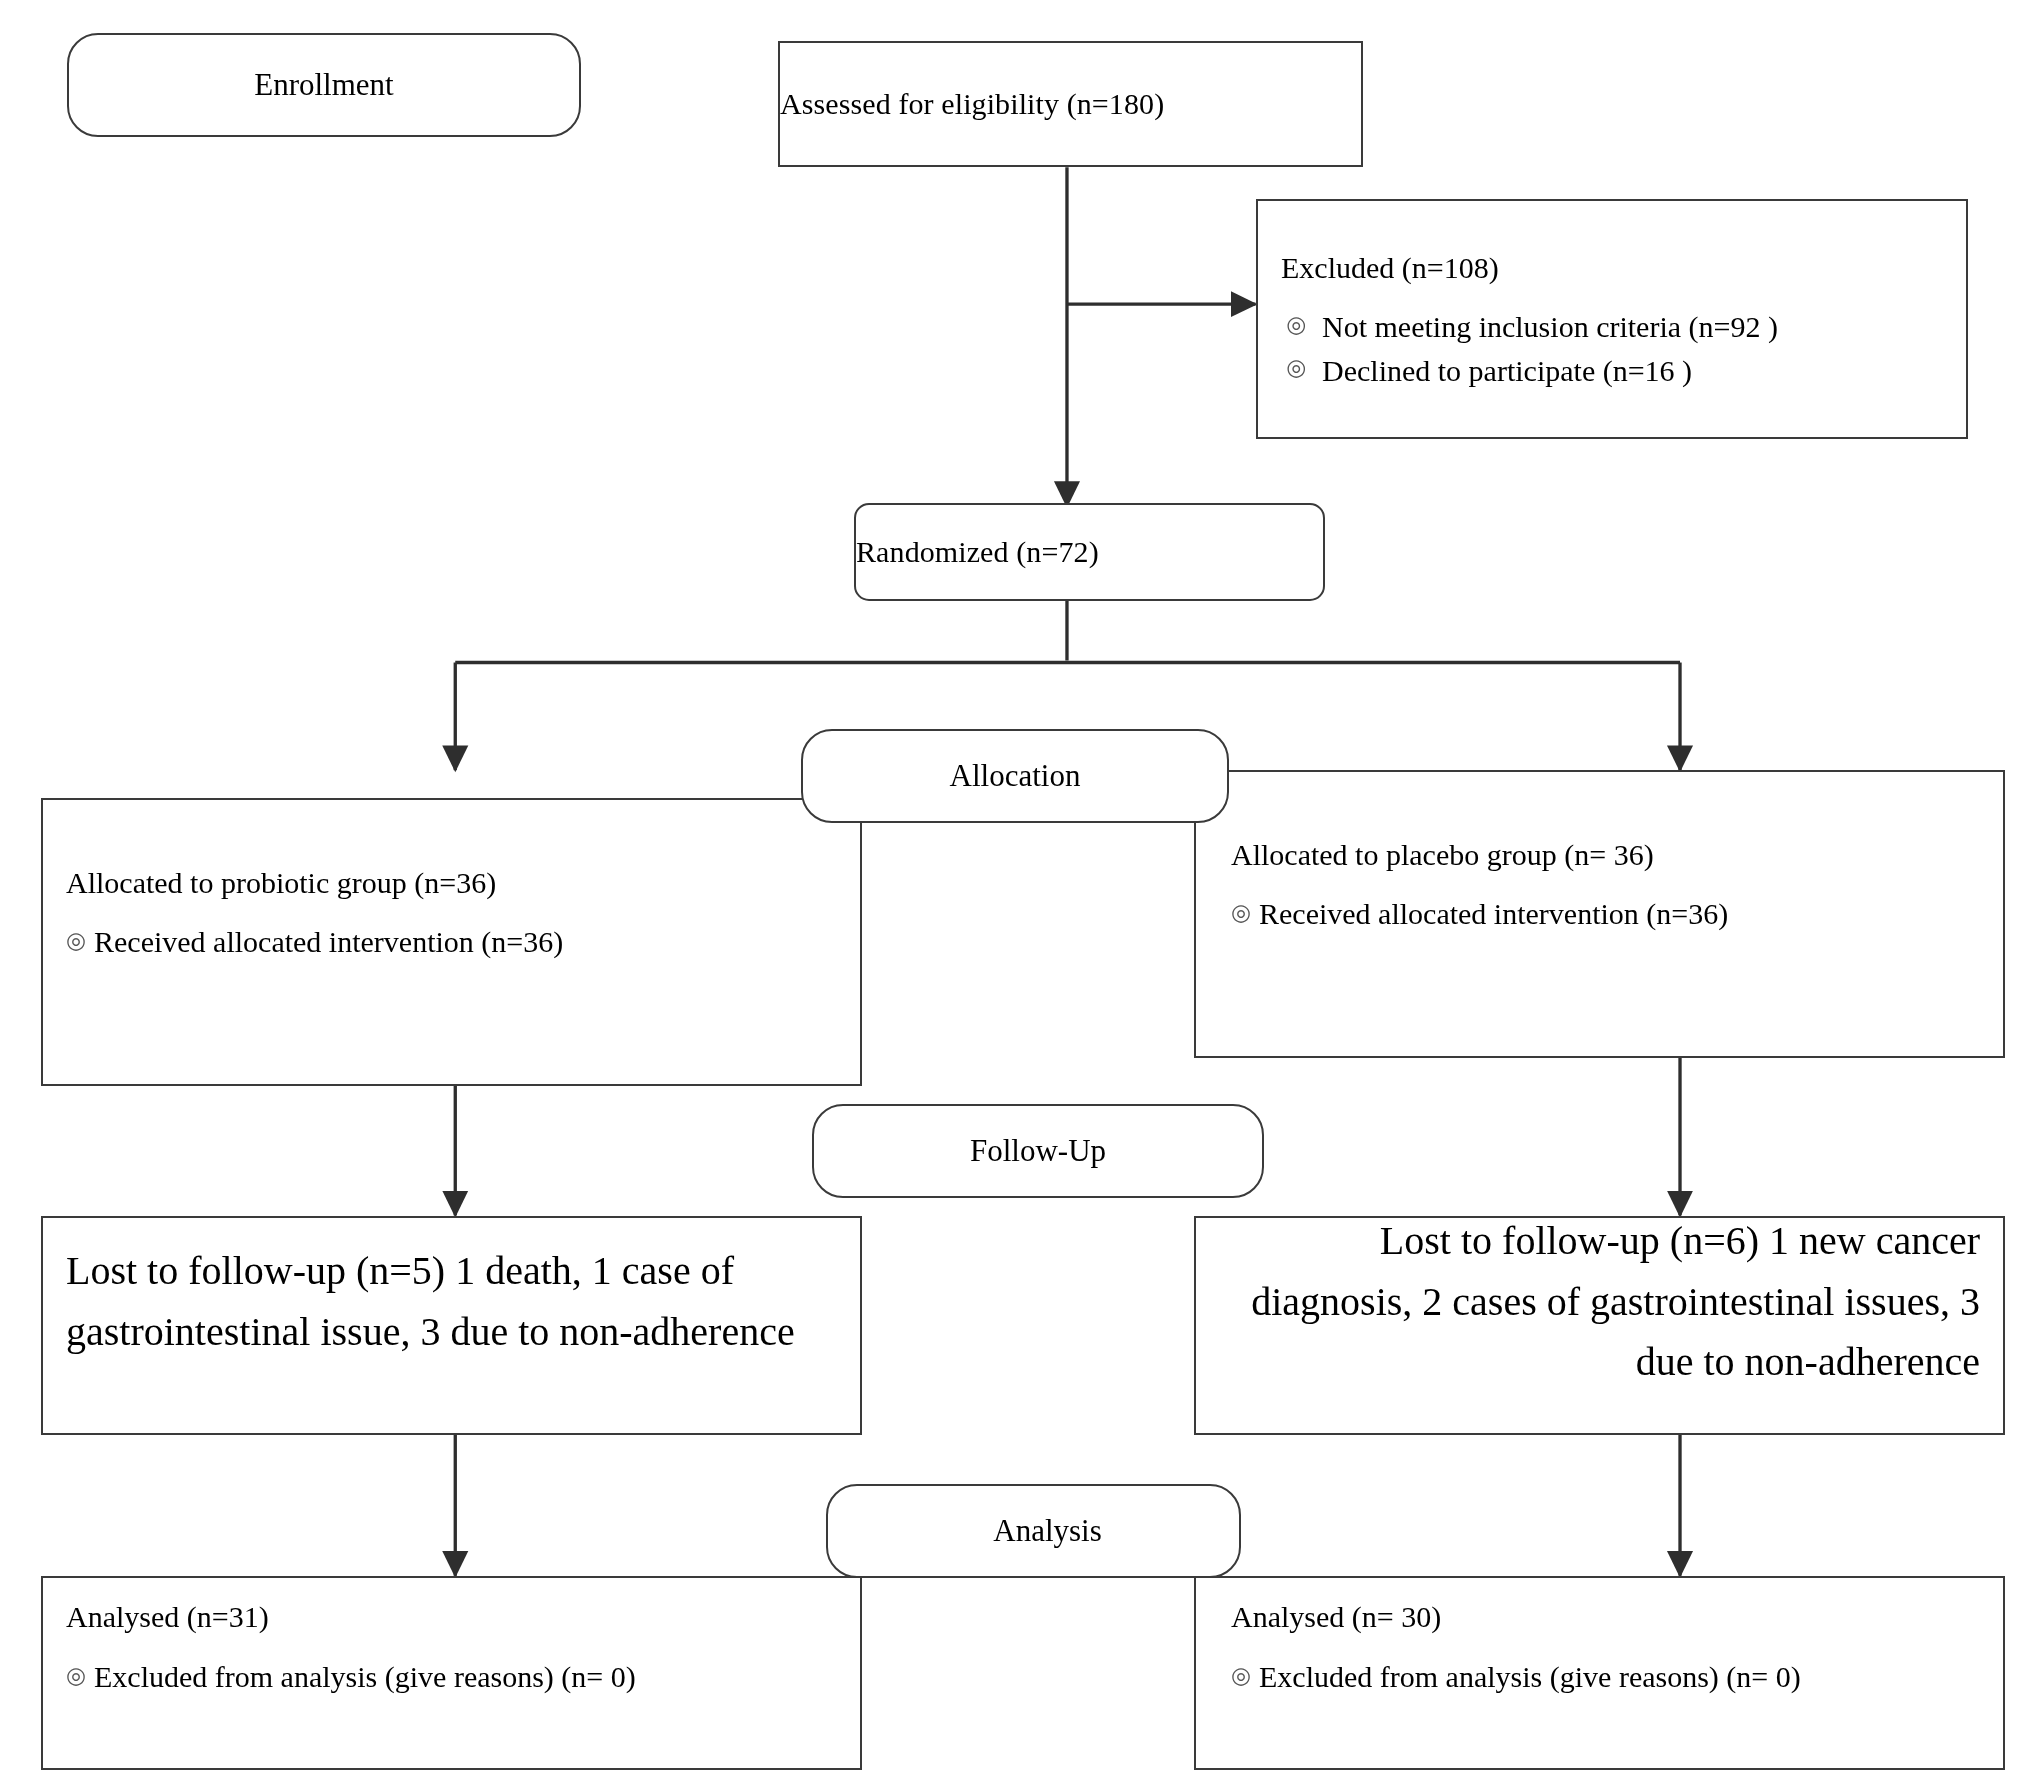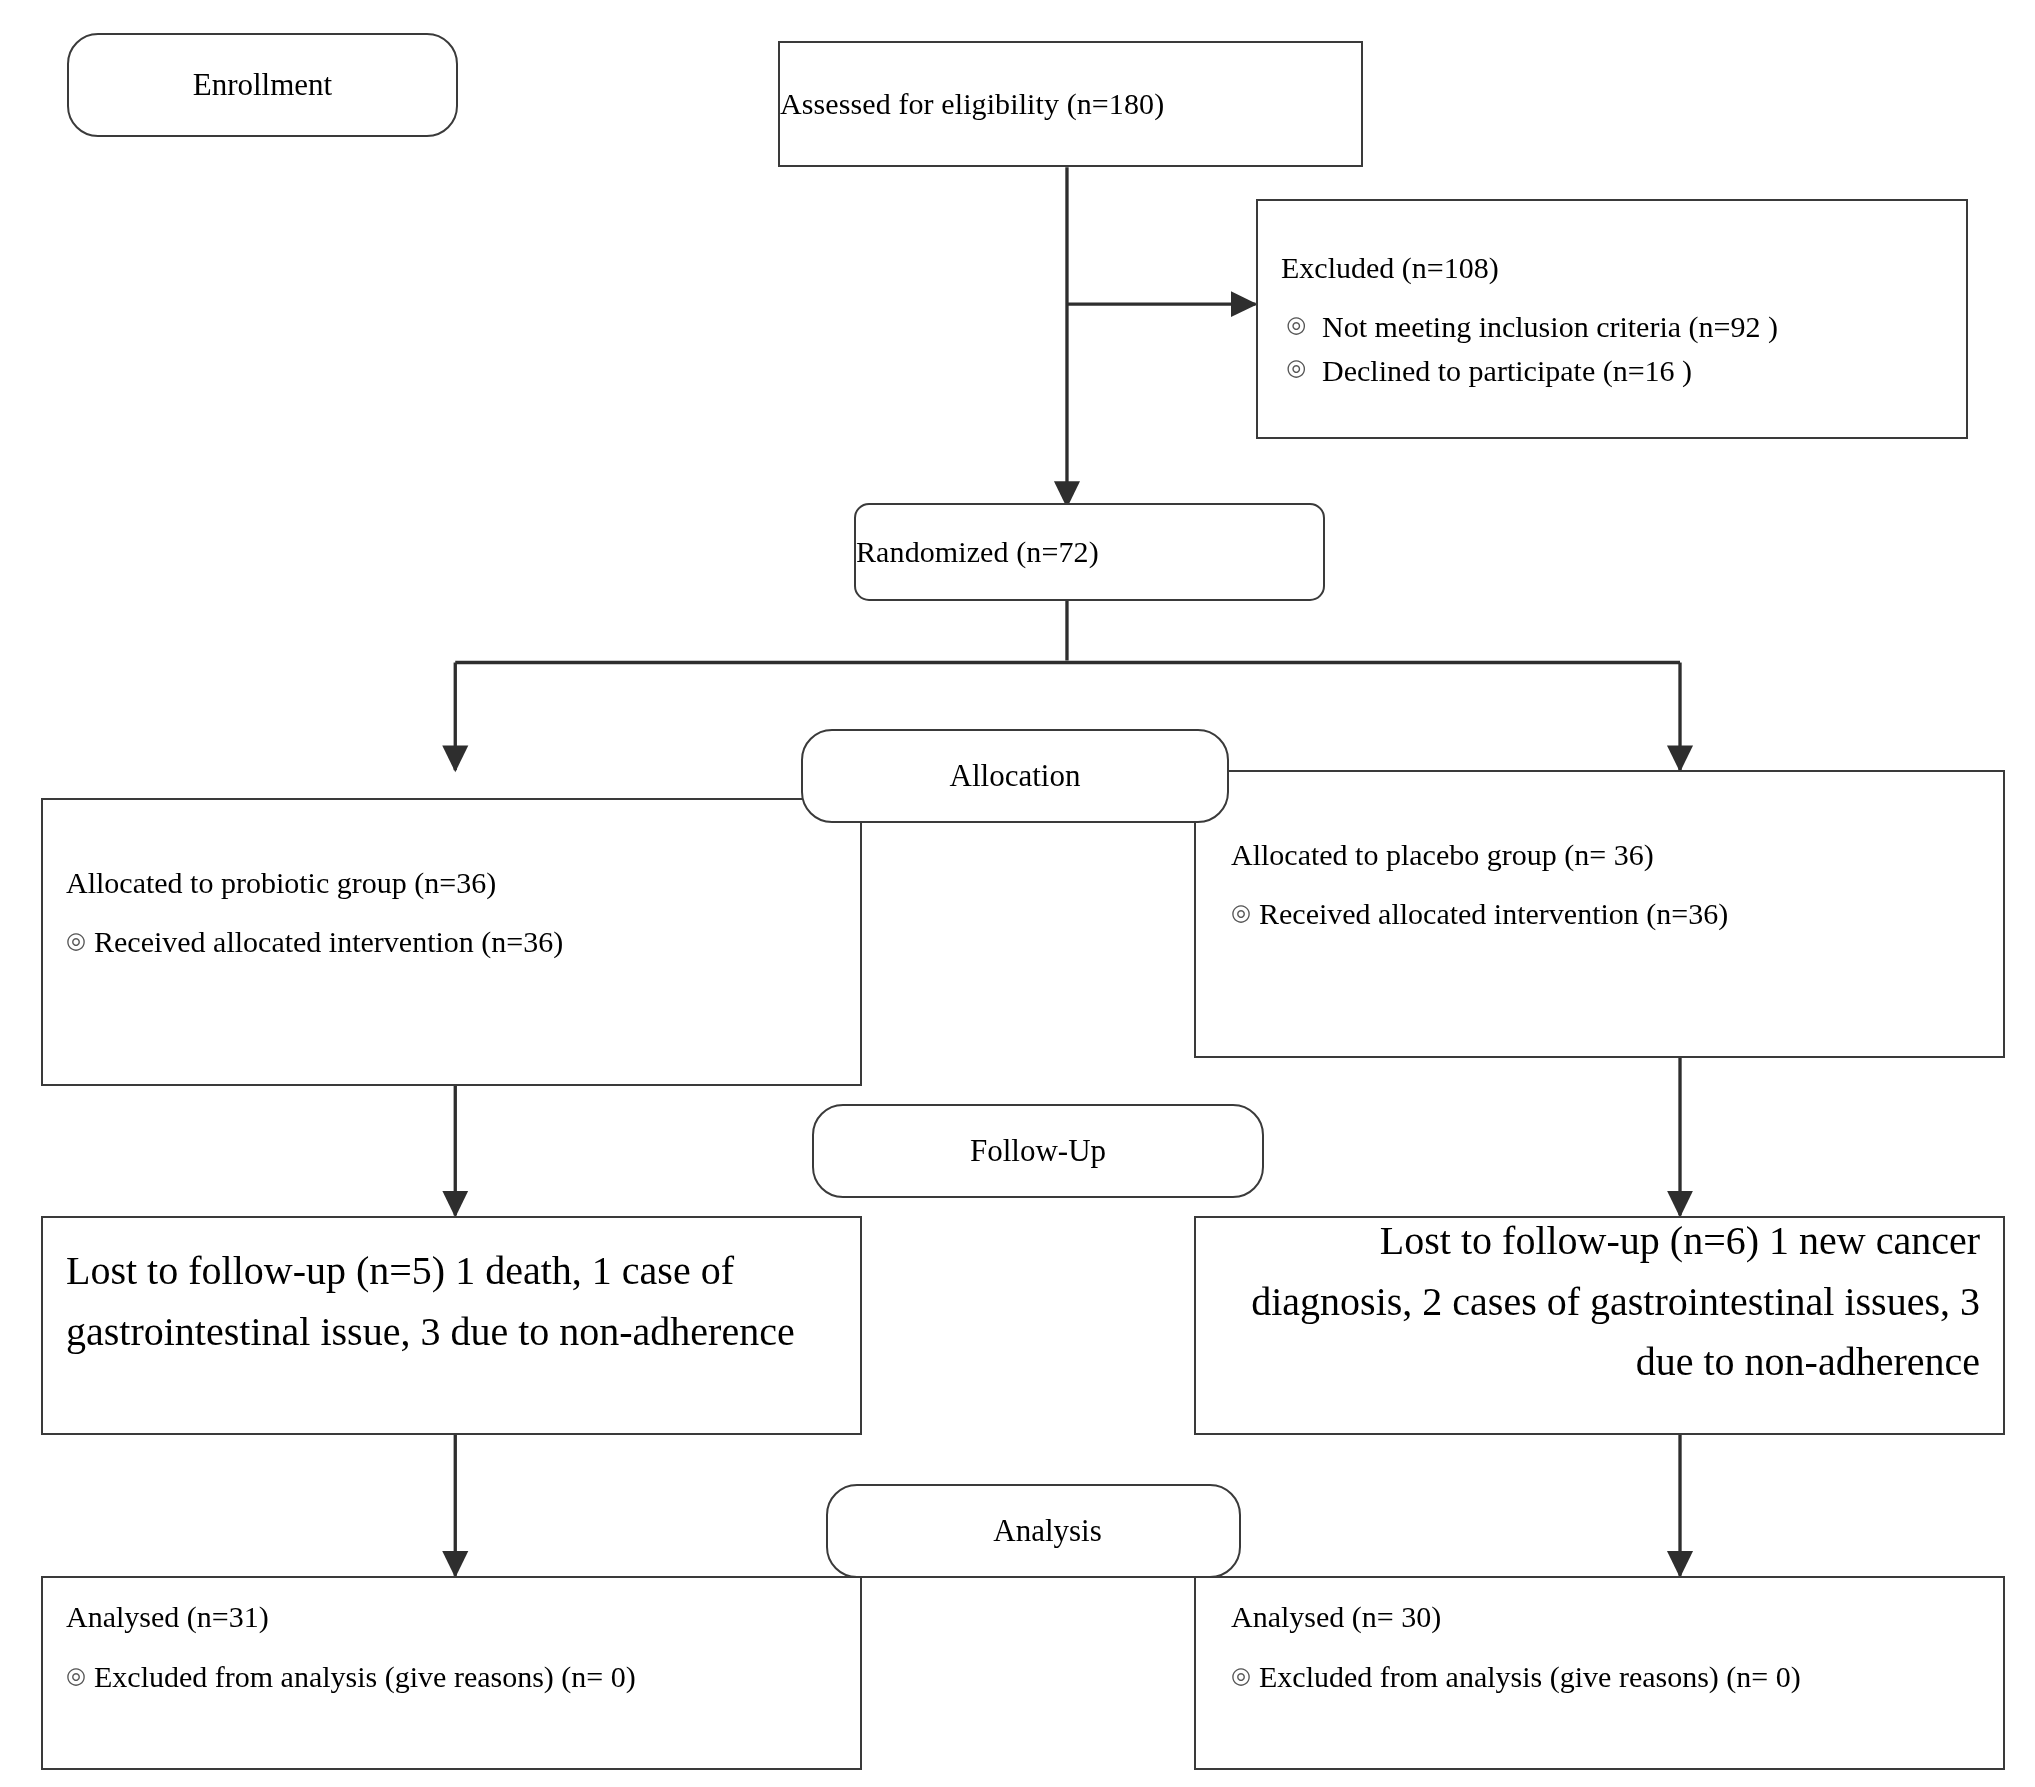--- a/index.html
+++ b/index.html
@@ -131,21 +131,21 @@
 
     <line x1="681" y1="1582" x2="681" y2="1818" stroke="#2e2e2e" stroke-width="5" marker-end="url(#arrowhead)"></line>
 
     <line x1="2513" y1="1582" x2="2513" y2="1818" stroke="#2e2e2e" stroke-width="5" marker-end="url(#arrowhead)"></line>
 
     <line x1="681" y1="2145" x2="681" y2="2357" stroke="#2e2e2e" stroke-width="5" marker-end="url(#arrowhead)"></line>
 
     <line x1="2513" y1="2145" x2="2513" y2="2357" stroke="#2e2e2e" stroke-width="5" marker-end="url(#arrowhead)"></line>
   </svg>
 
-  <div class="node stage" style="left:67px; top:33px; width:391px; height:104px;">
+  <div class="node stage" style="left:67px; top:33px; width:514px; height:104px;">
     <span class="stage-label">Enrollment</span>
   </div>
 
   <div class="node rect centered" style="left:778px; top:41px; width:585px; height:126px;">
     <span class="node-text">Assessed for eligibility (n=180)</span>
   </div>
 
   <div class="node rect" style="left:1256px; top:199px; width:712px; height:240px;">
     <div class="body-block">
       <div class="title-line">Excluded (n=108)</div>

